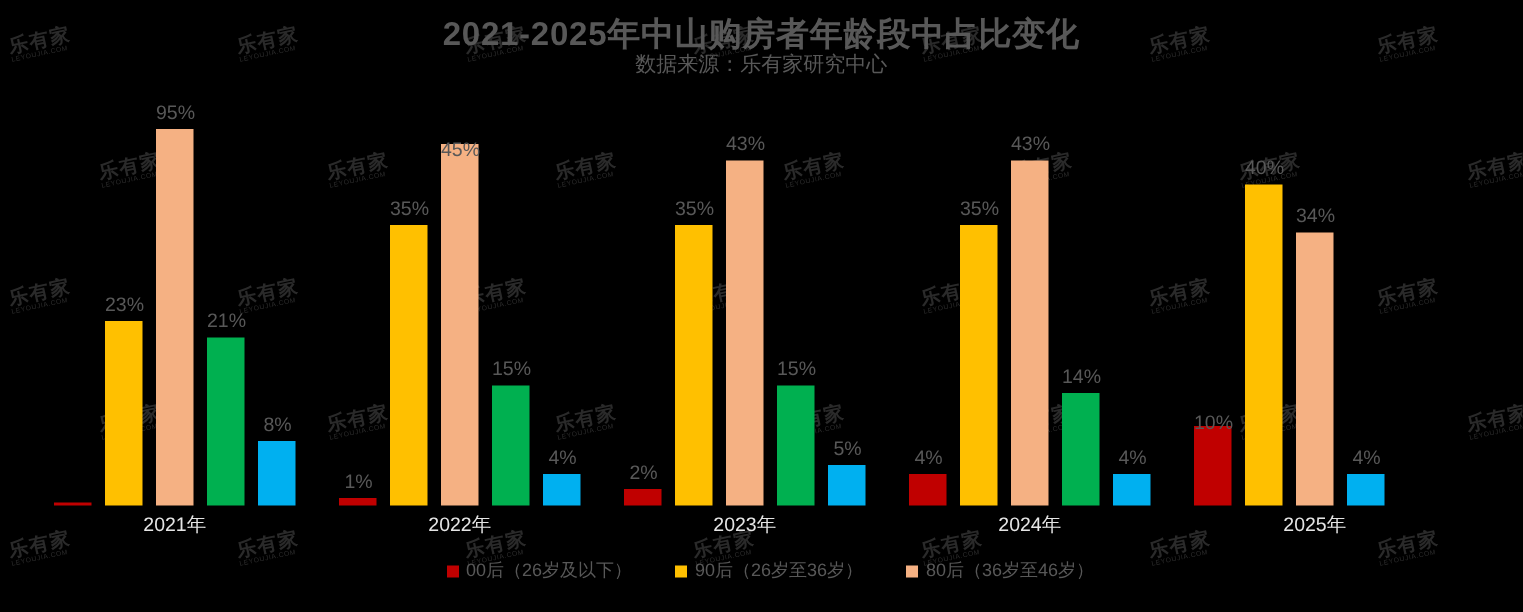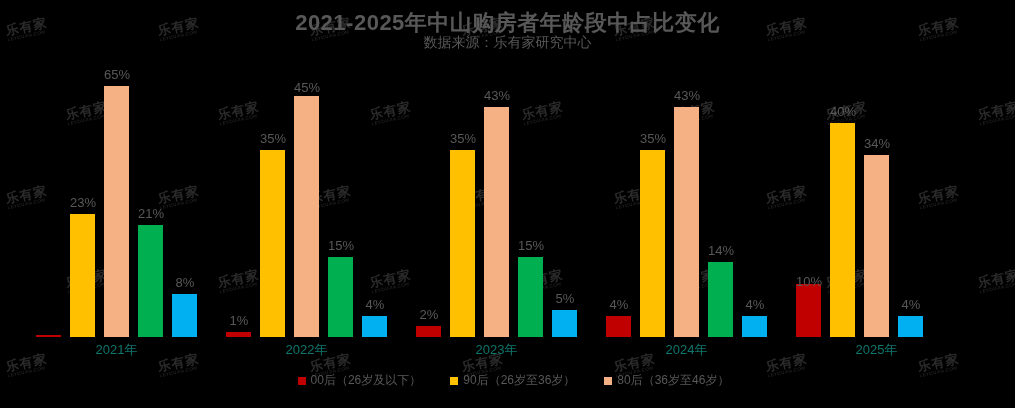--- a/index.html
+++ b/index.html
@@ -23,21 +23,21 @@
   
   .plot{position:absolute;left:0;top:0;width:1015px;height:337px;z-index:4;}
   .group{position:absolute;bottom:0;height:337px;}
   .bars{position:absolute;bottom:0;left:0;height:337px;display:flex;align-items:flex-end;gap:9px;}
   .bar-wrap{position:relative;width:25px;display:flex;flex-direction:column;
             justify-content:flex-end;align-items:center;height:337px;}
   .bar{width:25px;}
   .bar-label{position:absolute;width:60px;left:-17px;text-align:center;
              font-size:13px;color:#585858;white-space:nowrap;}
   .cat-label{position:absolute;top:341px;width:100%;text-align:center;
-             font-size:13px;color:#0f766e;}
+             font-size:13px;color:#e5e5e5;}
 
   
   .legend{position:absolute;left:0;top:372px;width:1015px;display:flex;
           justify-content:center;align-items:center;gap:17px;z-index:5;}
   .legend-item{display:flex;align-items:center;gap:5px;padding-left:12px;}
   .legend-swatch{width:8px;height:8px;display:inline-block;}
   .legend-text{font-size:12px;color:#585858;white-space:nowrap;}
 </style>
 </head>
 <body>
@@ -194,21 +194,21 @@
       <div class="group" style="left: 36px; width: 161px;">
         <div class="bars" style="width: 161px;">
           <div class="bar-wrap">
             <div class="bar" style="height: 2px; background: rgb(192, 0, 0);"></div>
           </div>
           <div class="bar-wrap">
             <div class="bar-label" style="bottom: 127.05px;">23%</div>
             <div class="bar" style="height: 123.05px; background: rgb(255, 192, 0);"></div>
           </div>
           <div class="bar-wrap">
-            <div class="bar-label" style="bottom: 255.45px;">65%</div>
+            <div class="bar-label" style="bottom: 255.45px;">95%</div>
             <div class="bar" style="height: 251.45px; background: rgb(245, 177, 131);"></div>
           </div>
           <div class="bar-wrap">
             <div class="bar-label" style="bottom: 116.35px;">21%</div>
             <div class="bar" style="height: 112.35px; background: rgb(0, 176, 80);"></div>
           </div>
           <div class="bar-wrap">
             <div class="bar-label" style="bottom: 46.8px;">8%</div>
             <div class="bar" style="height: 42.8px; background: rgb(0, 176, 240);"></div>
           </div>
@@ -219,21 +219,21 @@
         <div class="bars" style="width: 161px;">
           <div class="bar-wrap">
             <div class="bar-label" style="bottom: 9.35px;">1%</div>
             <div class="bar" style="height: 5.35px; background: rgb(192, 0, 0);"></div>
           </div>
           <div class="bar-wrap">
             <div class="bar-label" style="bottom: 191.25px;">35%</div>
             <div class="bar" style="height: 187.25px; background: rgb(255, 192, 0);"></div>
           </div>
           <div class="bar-wrap">
-            <div class="bar-label" style="bottom: 242px;">45%</div>
+            <div class="bar-label" style="bottom: 230px;">45%</div>
             <div class="bar" style="height: 240.75px; background: rgb(245, 177, 131);"></div>
           </div>
           <div class="bar-wrap">
             <div class="bar-label" style="bottom: 84.25px;">15%</div>
             <div class="bar" style="height: 80.25px; background: rgb(0, 176, 80);"></div>
           </div>
           <div class="bar-wrap">
             <div class="bar-label" style="bottom: 25.4px;">4%</div>
             <div class="bar" style="height: 21.4px; background: rgb(0, 176, 240);"></div>
           </div>

